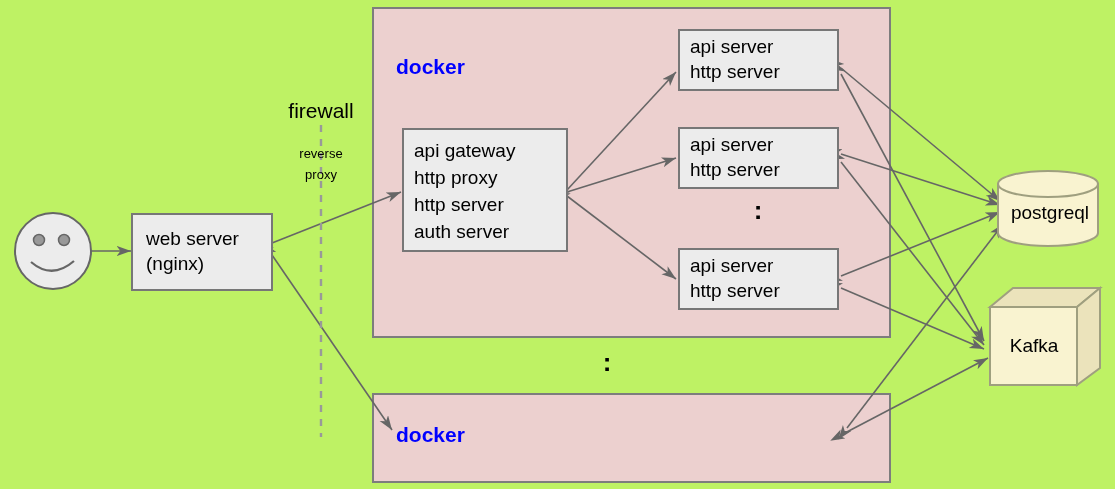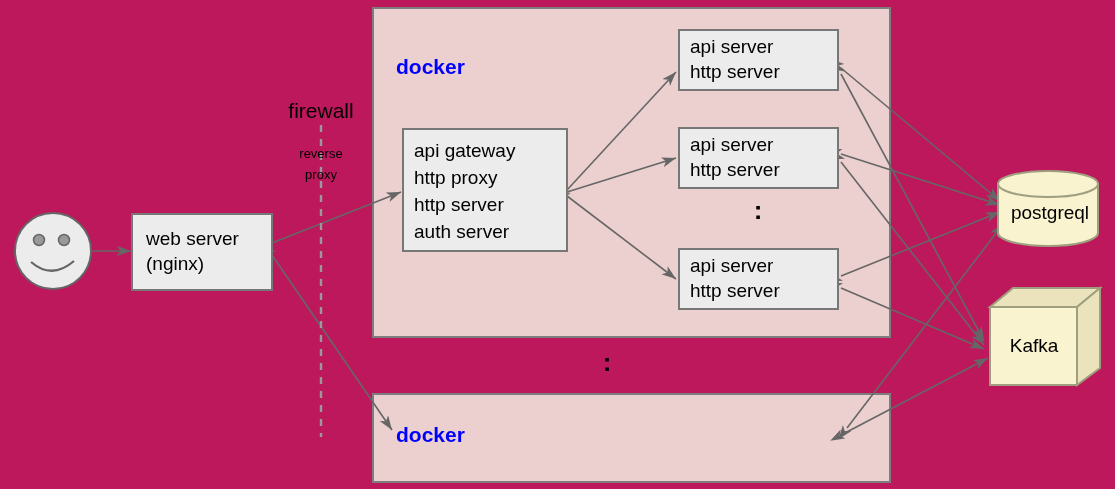--- a/index.html
+++ b/index.html
@@ -10,21 +10,21 @@
   body {
     width: 1115px;
     height: 489px;
     font-family: "Liberation Sans", sans-serif;
     overflow: hidden;
   }
   #diagram-root {
     position: relative;
     width: 1115px;
     height: 489px;
-    background: #be185d;
+    background: #bef264;
   }
   svg#diagram {
     display: block;
     width: 1115px;
     height: 489px;
   }
   .node-label {
     font-family: "Liberation Sans", sans-serif;
     font-size: 19px;
     fill: #000000;

